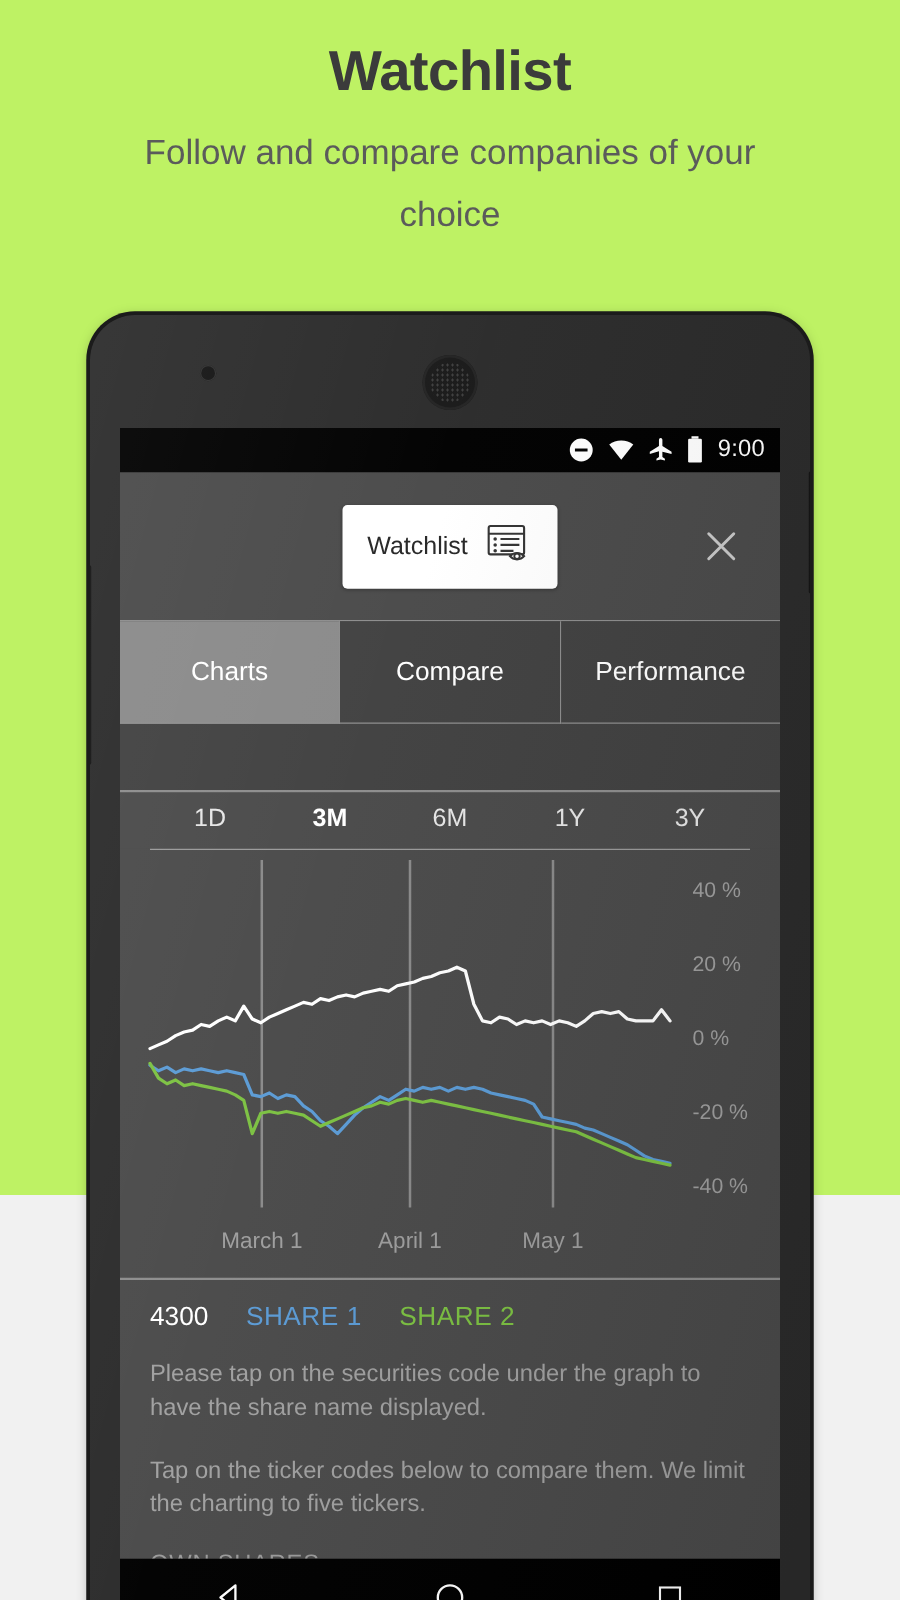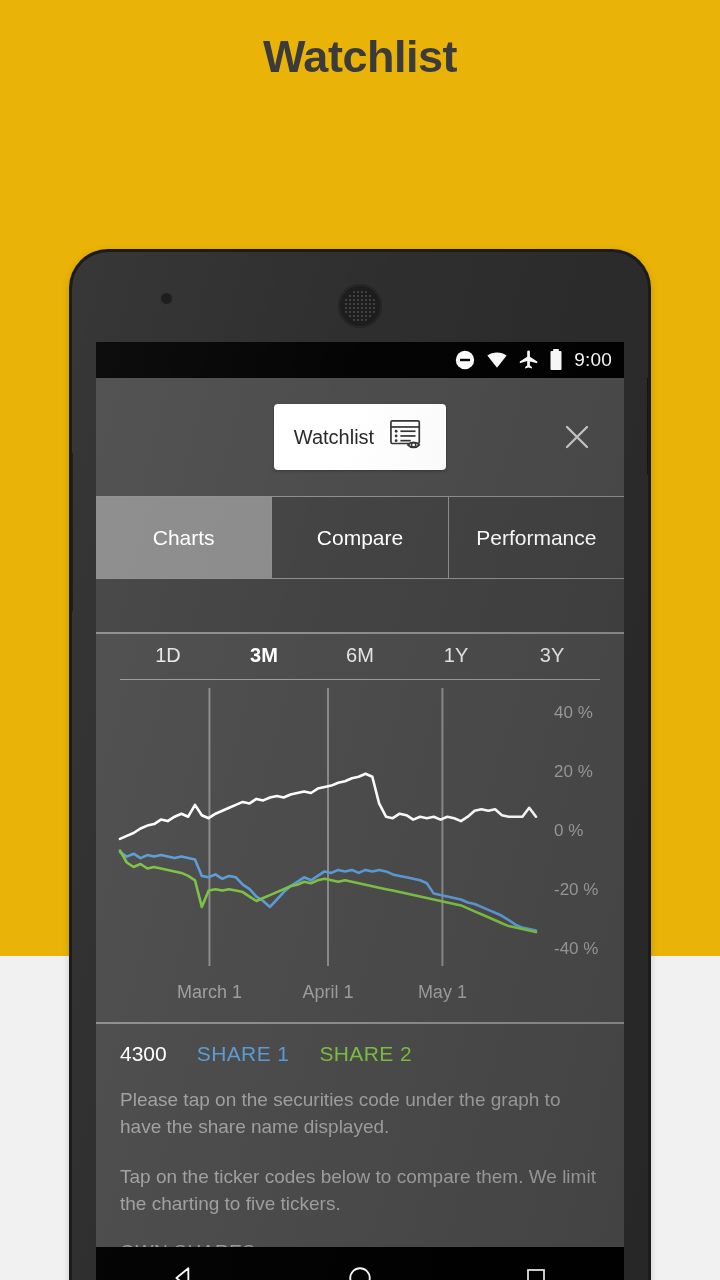--- a/index.html
+++ b/index.html
@@ -2,21 +2,21 @@
 <html><head>
 <meta charset="utf-8">
 <style>
   * { box-sizing: border-box; margin: 0; padding: 0; }
   html, body {
     width: 720px; height: 1280px;
     background: #f1f1f1;
     font-family: "Liberation Sans", sans-serif;
     overflow: hidden;
   }
-  #page { position: relative; width: 720px; height: 956px; background: #eab308; }
+  #page { position: relative; width: 720px; height: 956px; background: #bef264; }
 
   
   .promo { position: absolute; top: 0; left: 0; width: 720px; text-align: center; }
   .promo-title {
     font-size: 45px; font-weight: 700; color: #3b3b3b;
     letter-spacing: -0.5px; padding-top: 30px; line-height: 1.18;
   }
   .promo-sub {
     font-size: 28px; font-weight: 400; color: #5b5b5b;
     line-height: 1.78; padding-top: 14px;
@@ -159,20 +159,21 @@
   }
   .nav-key { width: 80px; height: 46px; display: flex; align-items: center; justify-content: center; }
 </style>
 </head>
 <body>
 
 <div id="page">
 
   <div class="promo">
     <div class="promo-title">Watchlist</div>
+    <div class="promo-sub">Follow and compare companies of your choice</div>
   </div>
 
   <div class="device">
     <div class="front-cam"></div>
     <div class="speaker">
       <div class="speaker-mesh"></div>
     </div>
     <div class="btn-power"></div>
     <div class="btn-volume"></div>
 

